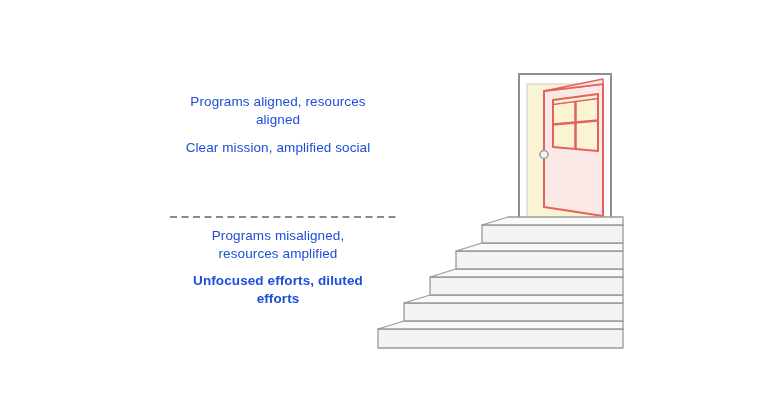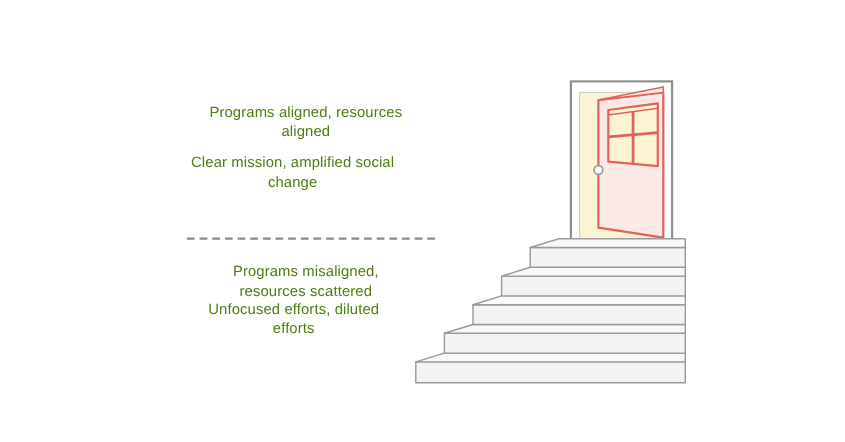--- a/index.html
+++ b/index.html
@@ -2,26 +2,26 @@
 <html><head>
 <meta charset="utf-8">
 <style>
   html,body { margin:0; padding:0; background:#ffffff; }
   .canvas {
     position:relative; width:768px; height:402px; background:#ffffff;
     font-family:"Liberation Sans", sans-serif; overflow:hidden;
   }
   .label {
     position:absolute; width:264px; text-align:center;
-    color:#4d7c0f; font-size:13.5px; line-height:18px; letter-spacing:0.1px;
+    color:#1d4ed8; font-size:13.5px; line-height:18px; letter-spacing:0.1px;
   }
   #label-aligned            { left:146px; top:93px;  }
-  #label-aligned-outcome    { left:134px; top:139px; }
-  #label-misaligned         { left:146px; top:238px; }
-  #label-misaligned-outcome { left:135px; top:272px; }
+  #label-aligned-outcome    { left:146px; top:139px; }
+  #label-misaligned         { left:146px; top:227px; }
+  #label-misaligned-outcome { left:146px; top:272px;font-weight:bold; }
 
   svg.scene { position:absolute; left:0; top:0; }
 
   .frame   { fill:#ffffff; stroke:#8f8f8f; stroke-width:2; }
   .opening { fill:#fbf4d4; stroke:#cccbc6; stroke-width:1; }
   .leaf    { fill:#fbe9e7; stroke:#e2635b; stroke-width:2; stroke-linejoin:round; }
   .sliver  { fill:#fbe9e7; stroke:#e2635b; stroke-width:1.4; stroke-linejoin:round; }
   .window  { fill:#fbf4d4; stroke:#e2635b; stroke-width:2; stroke-linejoin:round; }
   .winline { fill:none; stroke:#e2635b; stroke-width:1.4; }
   .mullion { fill:none; stroke:#e2635b; stroke-width:2.5; }
@@ -35,26 +35,25 @@
 
 <div class="canvas">
 
   <div class="label" id="label-aligned">
     <div>Programs aligned, resources</div>
     <div>aligned</div>
   </div>
 
   <div class="label" id="label-aligned-outcome">
     <div>Clear mission, amplified social</div>
-    <div>change</div>
   </div>
 
   <div class="label" id="label-misaligned">
     <div>Programs misaligned,</div>
-    <div>resources scattered</div>
+    <div>resources amplified</div>
   </div>
 
   <div class="label" id="label-misaligned-outcome">
     <div>Unfocused efforts, diluted</div>
     <div>efforts</div>
   </div>
 
   <svg class="scene" width="768" height="402" viewBox="0 0 768 402">
 
     <line class="divider" x1="170" y1="217" x2="397" y2="217" stroke-dasharray="7 4.5"></line>

